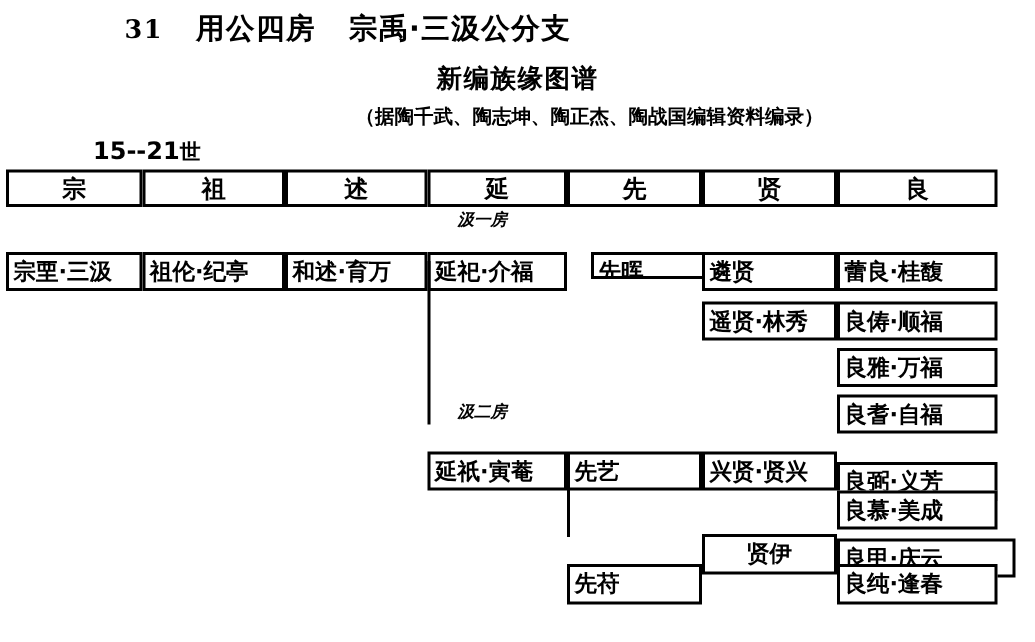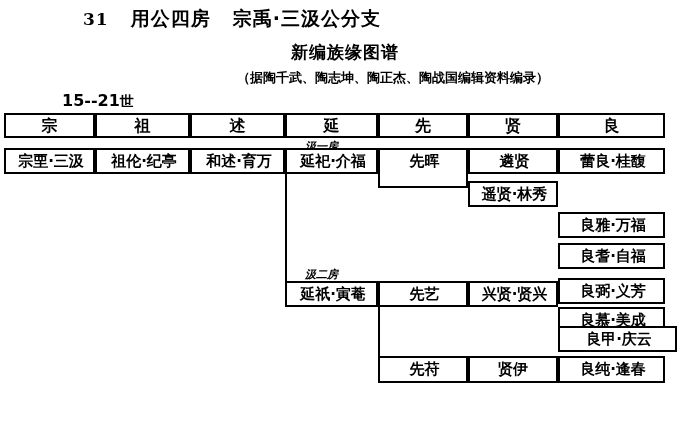--- a/index.html
+++ b/index.html
@@ -95,22 +95,23 @@
     font-weight: bold;
     line-height: 22px;
     white-space: nowrap;
     overflow: hidden;
   }
   .cell.hdr {
     text-align: center;
     font-size: 16px;
   }
   .cell.left {
-    text-align: center;
+    text-align: left;
     padding-left: 3px;
+    margin-top: 20px;
   }
   .cell.ctr {
     text-align: center;
   }
   .branch-label {
     position: absolute;
     font-size: 11px;
     font-weight: bold;
     font-style: italic;
     white-space: nowrap;
@@ -145,42 +146,43 @@
   <div class="cell hdr" style="left:378px;top:113px; width:90px;  height:25px;">先</div>
   <div class="cell hdr" style="left:468px;top:113px; width:90px;  height:25px;">贤</div>
   <div class="cell hdr" style="left:558px;top:113px; width:107px; height:25px;">良</div>
 
   <div class="branch-label" style="left:305px; top:139px;">汲一房</div>
 
   <div class="cell left" style="left:4px;  top:148px; width:91px;  height:26px;">宗垔·三汲</div>
   <div class="cell left" style="left:95px; top:148px; width:95px;  height:26px;">祖伦·纪亭</div>
   <div class="cell left" style="left:285px;top:148px; width:93px;  height:26px;">延祀·介福</div>
   <div class="cell left" style="left:190px;top:148px; width:95px;  height:26px;">和述·育万</div>
-  <div class="cell left" style="left:378px;top:148px; width:90px;  height:40px;">先晖</div>
+  <div class="cell left" style="left:394px;top:148px; width:90px;  height:18px;">先晖</div>
   <div class="cell left" style="left:468px;top:148px; width:90px;  height:26px;">遴贤</div>
   <div class="cell left" style="left:558px;top:148px; width:107px; height:26px;">蕾良·桂馥</div>
 
   <div class="cell left" style="left:468px;top:181px; width:90px;  height:26px;">遥贤·林秀</div>
+  <div class="cell left" style="left:558px;top:181px; width:107px; height:26px;">良俦·顺福</div>
 
   <div class="cell left" style="left:558px;top:212px; width:107px; height:26px;">良雅·万福</div>
 
   <div class="cell left" style="left:558px;top:243px; width:107px; height:26px;">良耆·自福</div>
 
   <div class="vline" style="left:285px; top:174px; height:109px;"></div>
 
   <div class="branch-label" style="left:305px; top:267px;">汲二房</div>
 
   <div class="cell left" style="left:285px;top:281px; width:93px;  height:26px;">延祇·寅菴</div>
   <div class="cell left" style="left:378px;top:281px; width:90px;  height:26px;">先艺</div>
   <div class="cell left" style="left:468px;top:281px; width:90px;  height:26px;">兴贤·贤兴</div>
-  <div class="cell left" style="left:558px;top:278px; width:107px; height:26px;">良弼·义芳</div>
+  <div class="cell left" style="left:558px;top:288px; width:107px; height:26px;">良弼·义芳</div>
 
   <div class="cell left" style="left:558px;top:307px; width:107px; height:26px;">良慕·美成</div>
 
-  <div class="cell left" style="left:558px;top:326px; width:119px; height:26px;">良甲·庆云</div>
+  <div class="cell left" style="left:558px;top:339px; width:119px; height:26px;">良甲·庆云</div>
 
   <div class="vline" style="left:378px; top:305px; height:53px;"></div>
 
   <div class="cell left" style="left:378px;top:356px; width:90px;  height:27px;">先苻</div>
   <div class="cell ctr" style="left:468px;top:356px; width:90px;  height:27px;">贤伊</div>
   <div class="cell left" style="left:558px;top:356px; width:107px; height:27px;">良纯·逢春</div>
 
 </div>
 
 </body></html>

